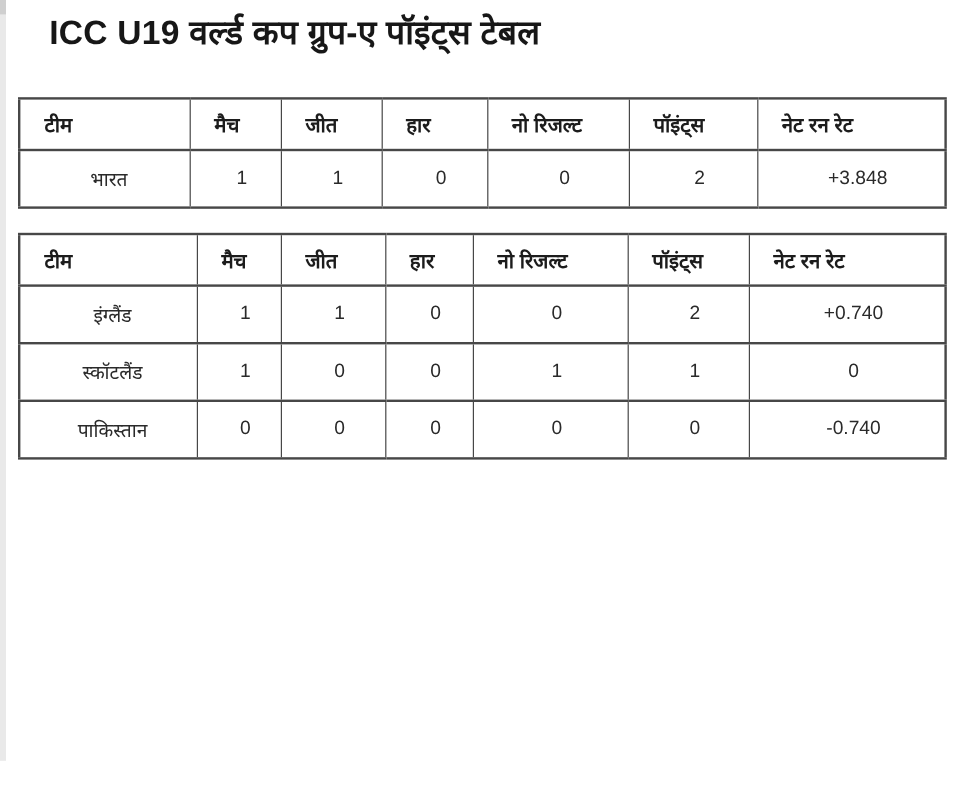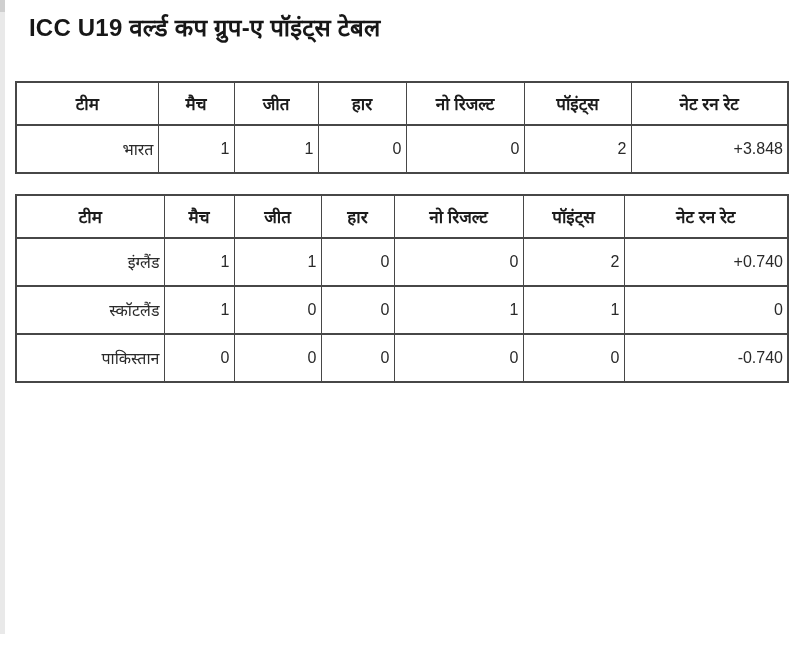--- a/index.html
+++ b/index.html
@@ -28,23 +28,23 @@
     top: 0;
     left: 0;
     width: 5px;
     height: 12px;
     background: #cfcfcf;
   }
   .content {
     padding: 12px 13px 0 15px;
   }
   .pt-title {
-    margin: 4px;
+    margin: 16px;
     padding-left: 10px;
-    font-size: 24px;
+    font-size: 28px;
     line-height: 27px;
     font-weight: 700;
     color: #171717;
     letter-spacing: 0.2px;
   }
   #title-a { margin-top: 2px; }
   #title-b { margin-top: 27px; }
   table.pt {
     border-collapse: collapse;
     table-layout: fixed;
@@ -57,30 +57,30 @@
     border: 1px solid #474747;
     border-top-width: 2px;
     border-bottom-width: 2px;
     overflow: hidden;
     white-space: nowrap;
   }
   table.pt th {
     height: 41px;
     font-size: 17px;
     font-weight: 700;
-    text-align: center;
+    text-align: left;
     vertical-align: middle;
     color: #1c1c1c;
     padding: 0 20px;
   }
   table.pt td {
     height: 46px;
     font-size: 16px;
     font-weight: 400;
-    text-align: right;
+    text-align: center;
     vertical-align: middle;
     padding: 0 4px 0 15px;
     color: #2a2a2a;
   }
   table.pt td.team { padding-left: 11px; }
   
   .t1 col.c1 { width: 142px; }
   .t1 col.c2 { width: 76px;  }
   .t1 col.c3 { width: 84px;  }
   .t1 col.c4 { width: 88px;  }

